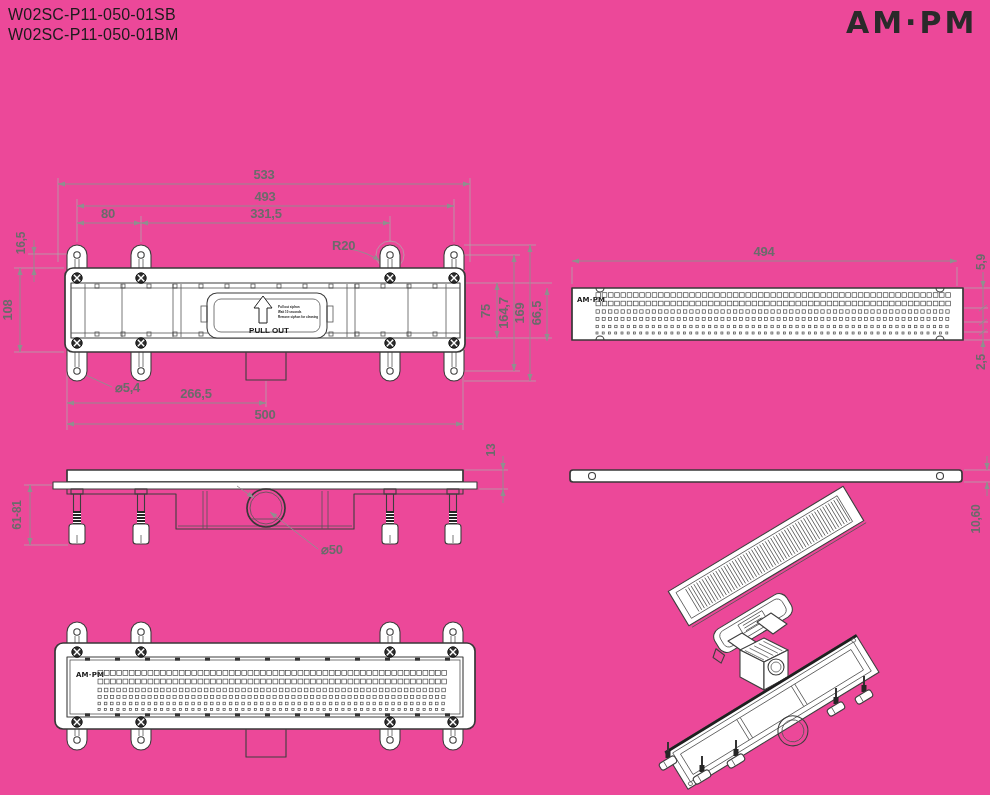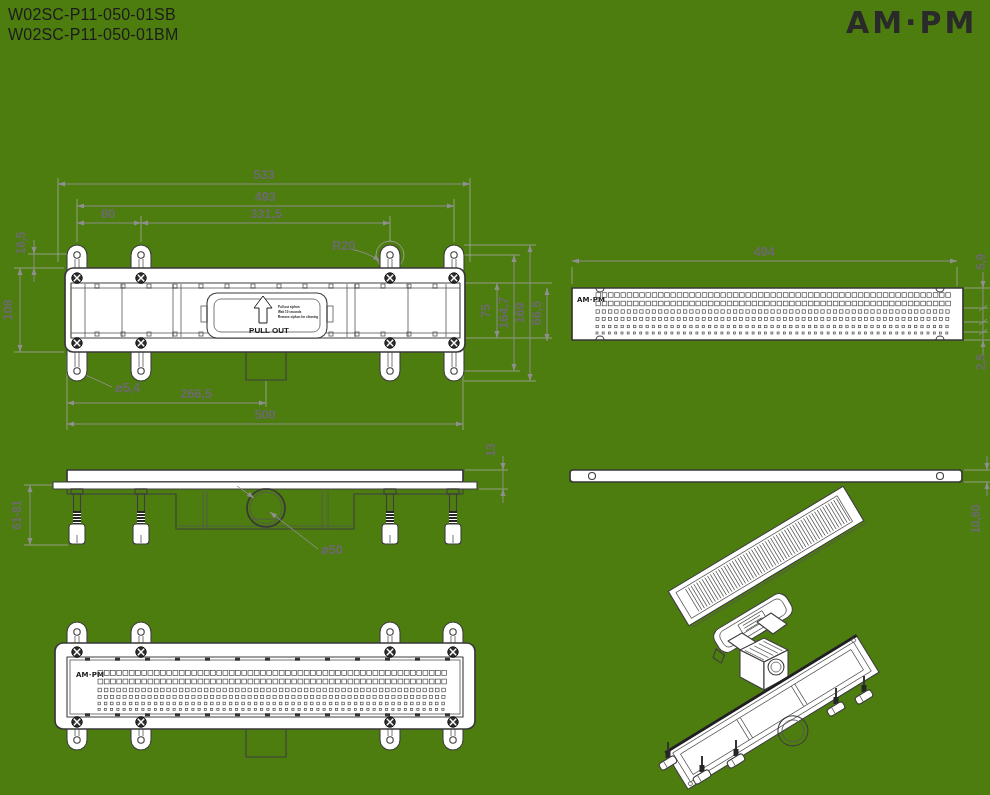--- a/index.html
+++ b/index.html
@@ -1,16 +1,16 @@
 <!DOCTYPE html>
 <html><head>
 <meta charset="utf-8">
 <style>
   html,body{margin:0;padding:0;background:#ffffff;}
-  .page{position:relative;width:990px;height:795px;background:#4d7c0f;overflow:hidden;
+  .page{position:relative;width:990px;height:795px;background:#ec4899;overflow:hidden;
         font-family:"Liberation Sans",sans-serif;}
   svg{position:absolute;left:0;top:0;}
   
   .obj{fill:none;stroke:#383838;stroke-width:1.7;stroke-linejoin:round;stroke-linecap:round}
   .objf{fill:#fff;stroke:#383838;stroke-width:1.7;stroke-linejoin:round}
   .obj2{fill:none;stroke:#3e3e3e;stroke-width:1.1;stroke-linejoin:round}
   .obj2f{fill:#fff;stroke:#3e3e3e;stroke-width:1.1;stroke-linejoin:round}
   .obj3{fill:none;stroke:#555;stroke-width:.8}
   
   .dim{fill:none;stroke:#8f8f8f;stroke-width:.95}

